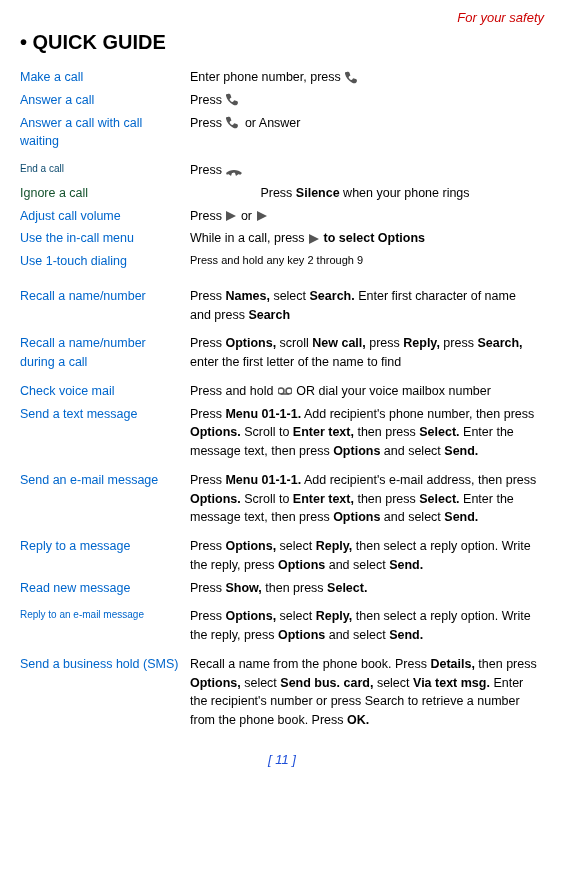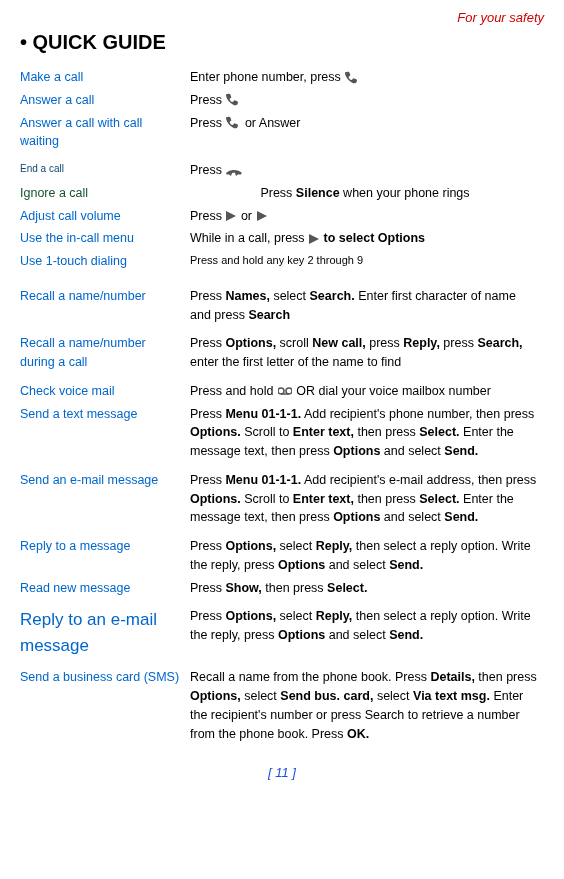--- a/index.html
+++ b/index.html
@@ -168,28 +168,28 @@
         <td style="font-size: 12.5px;">Press <strong>Options,</strong> select <strong>Reply,</strong> then select a reply option. Write the reply, press <strong>Options</strong> and select <strong>Send.</strong></td>
       </tr>
       <tr>
         <td style="color: rgb(0, 102, 204); font-size: 12.5px;">Read new message</td>
         <td style="font-size: 12.5px;">Press <strong>Show,</strong> then press <strong>Select.</strong></td>
       </tr>
       <tr class="spacer-row">
         <td colspan="2"></td>
       </tr>
       <tr>
-        <td style="color: rgb(0, 102, 204); font-size: 17px;">Reply to an e-mail message</td>
+        <td style="color: rgb(0, 102, 204); font-size: 10px;">Reply to an e-mail message</td>
         <td style="font-size: 12.5px;">Press <strong>Options,</strong> select <strong>Reply,</strong> then select a reply option. Write the reply, press <strong>Options</strong> and select <strong>Send.</strong></td>
       </tr>
       <tr class="spacer-row">
         <td colspan="2"></td>
       </tr>
       <tr>
-        <td style="color: rgb(0, 102, 204); font-size: 12.5px;">Send a business card (SMS)</td>
+        <td style="color: rgb(0, 102, 204); font-size: 12.5px;">Send a business hold (SMS)</td>
         <td style="font-size: 12.5px;">Recall a name from the phone book. Press <strong>Details,</strong> then press <strong>Options,</strong> select <strong>Send bus. card,</strong> select <strong>Via text msg.</strong> Enter the recipient's number or press Search to retrieve a number from the phone book. Press <strong>OK.</strong></td>
       </tr>
     </tbody>
 </table>
 
 <div class="page-footer">
   <span>[ 11 ]</span>
 </div>
 
 </body></html>

